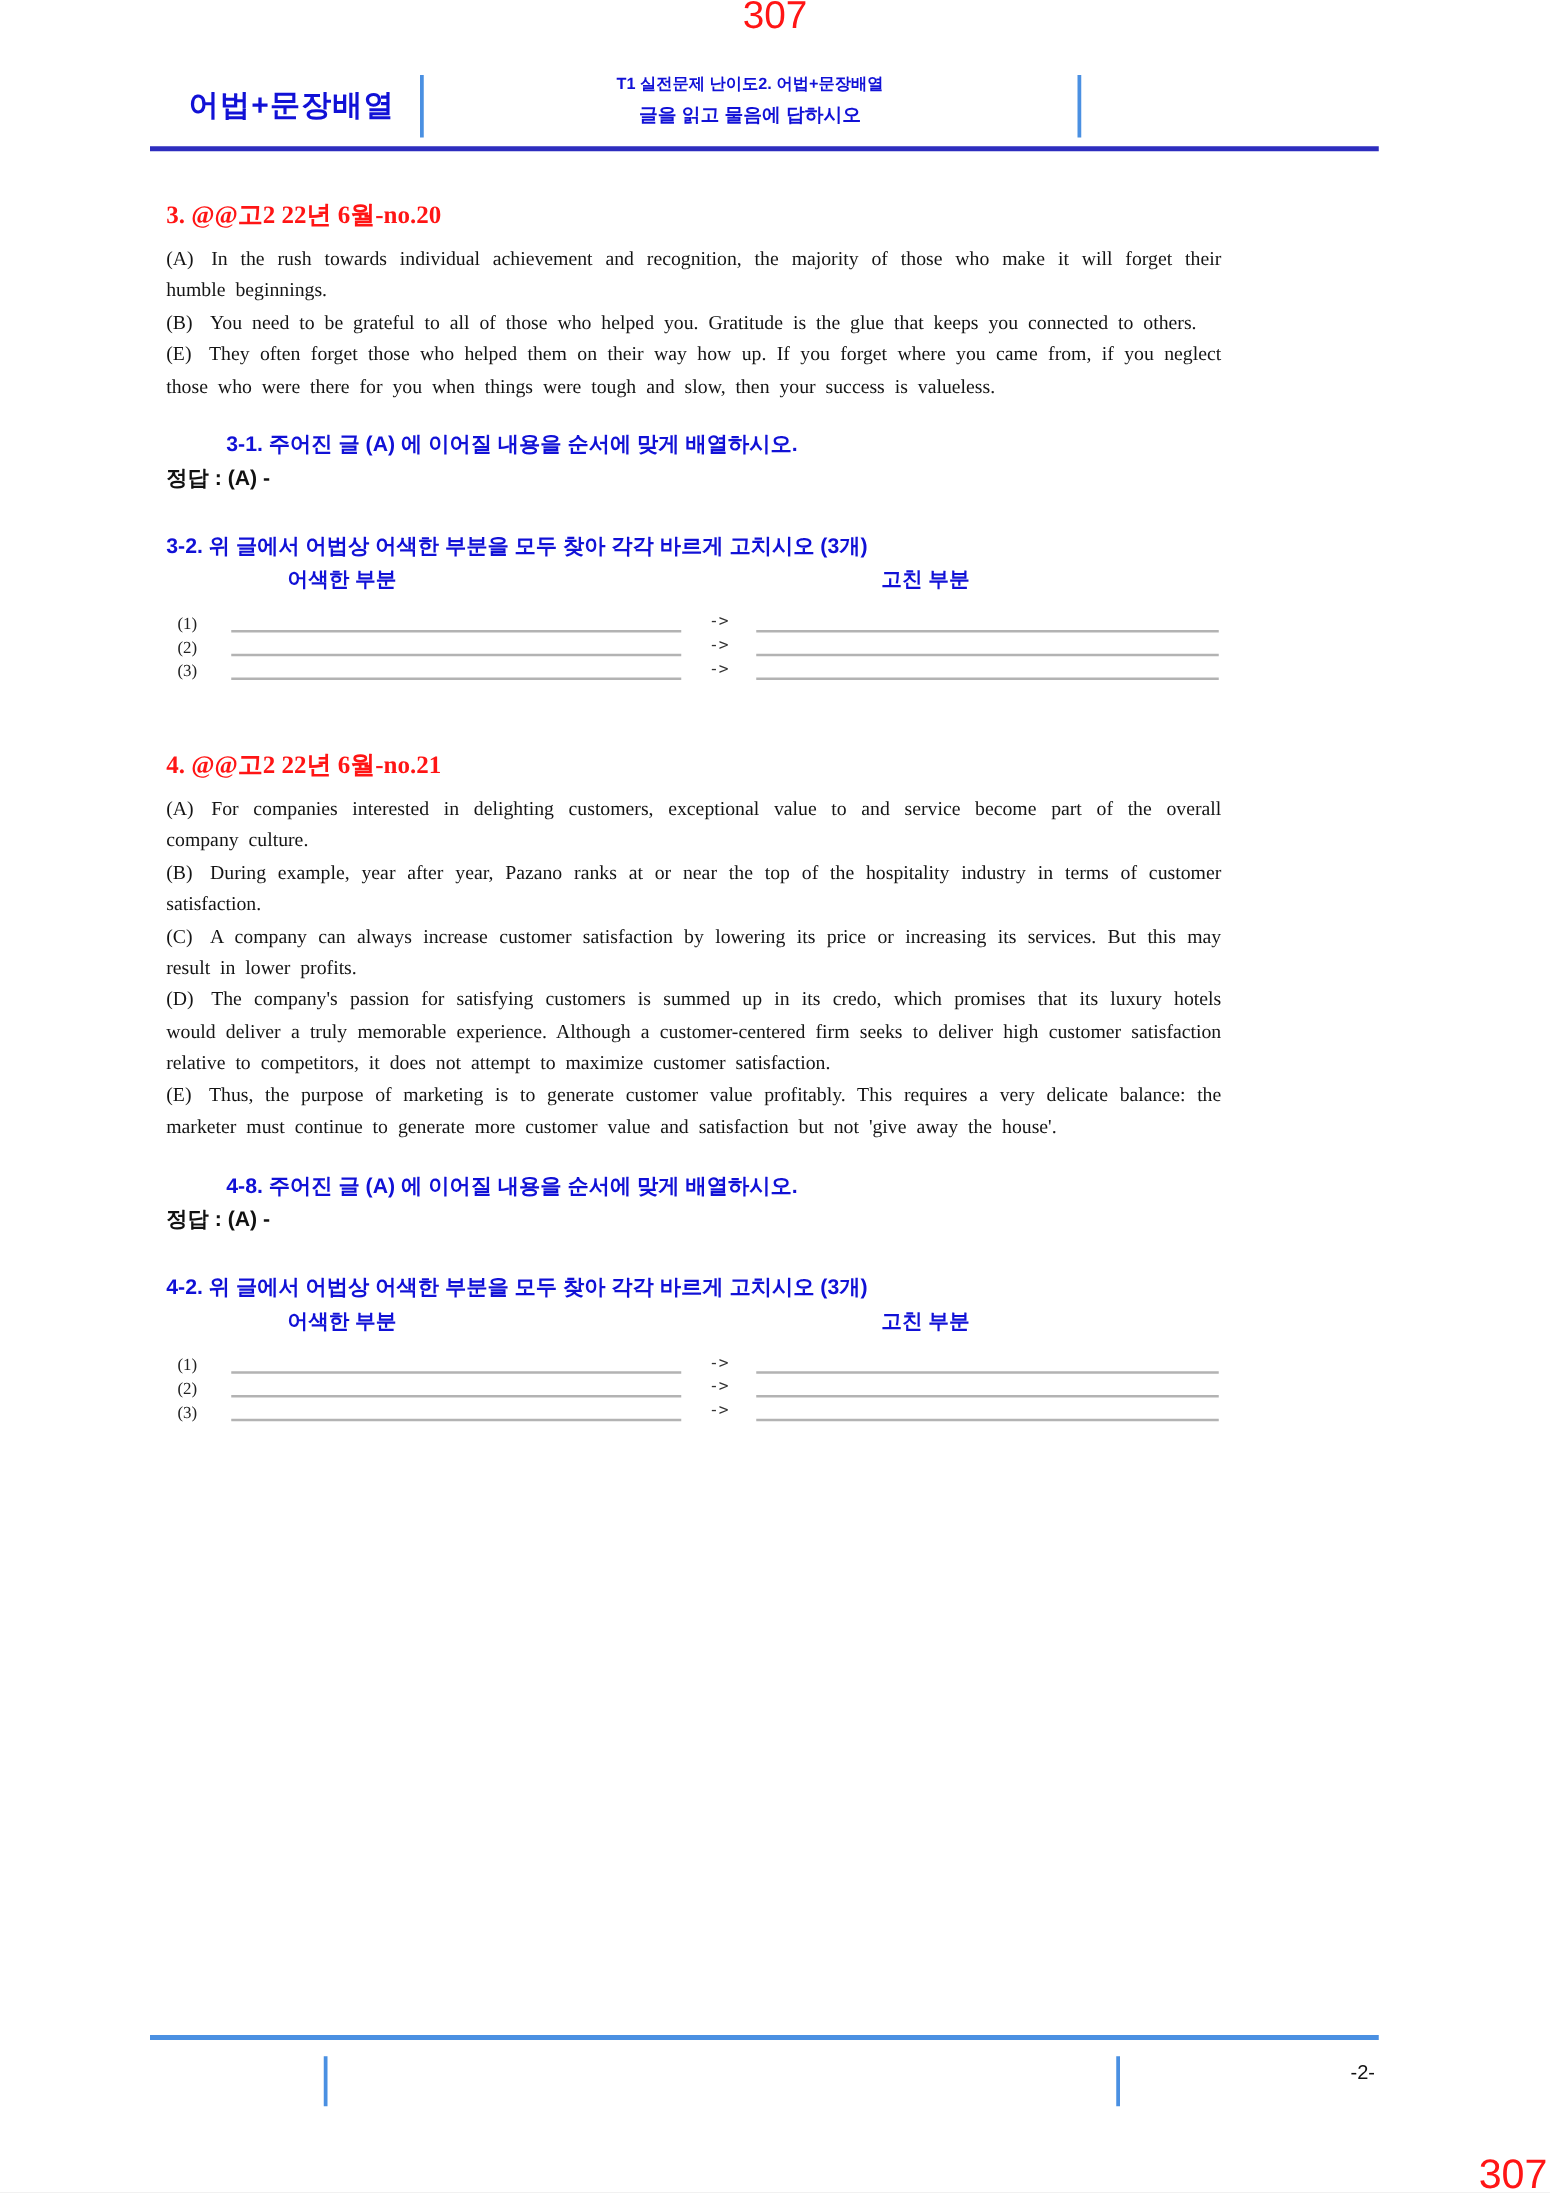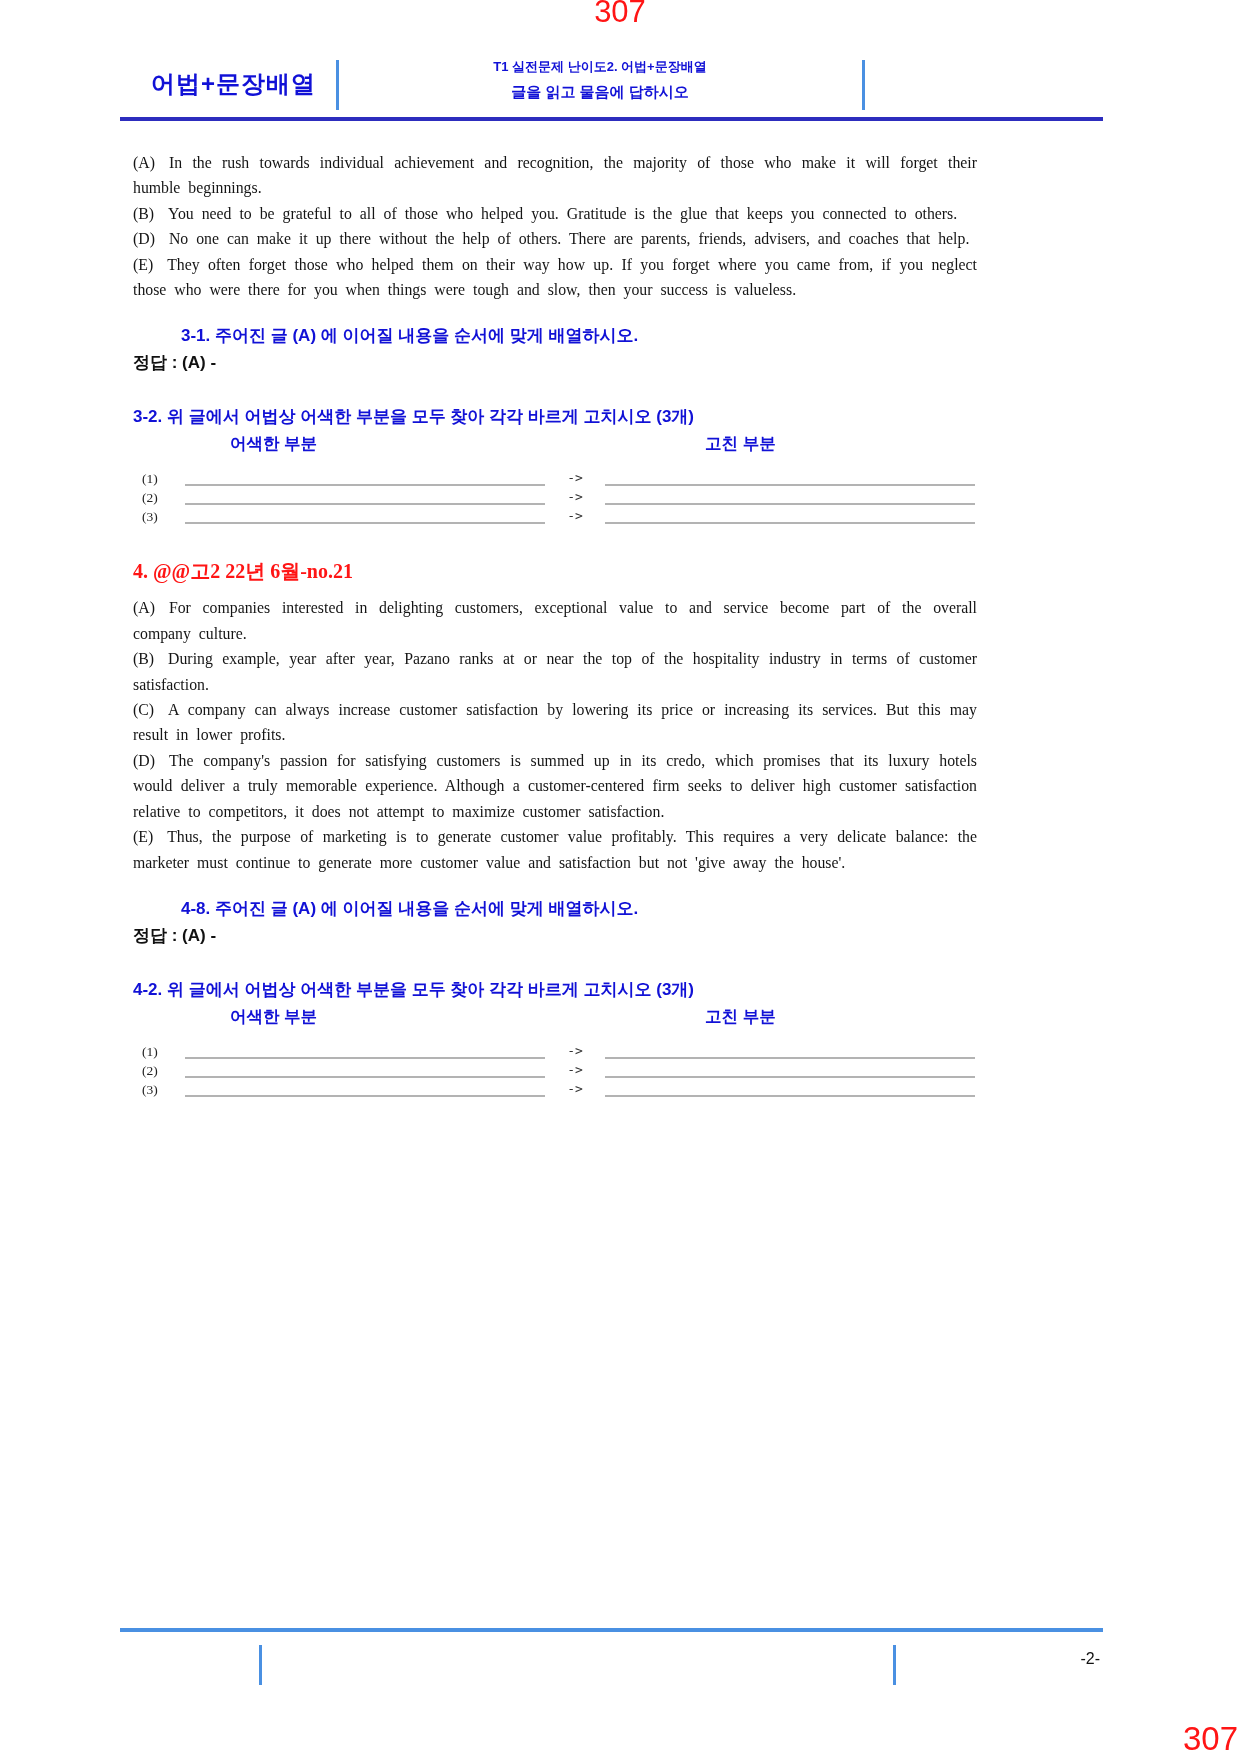--- a/index.html
+++ b/index.html
@@ -35,21 +35,21 @@
   .header-center .l2 { font-size:15px; }
   .header-rule { position:absolute; left:120px; top:117px; width:983px; height:4px; background:#2d2dbe; }
 
   
   .content { position:absolute; left:133px; top:150px; width:844px; }
 
   .sec-title {
     margin:8px 0 10px 0; font-family:"Liberation Serif", serif;
     font-weight:bold; font-size:20px; color:#ff1515;
   }
-  .sec-title.second { margin-top:34px; }
+  .sec-title.second { margin-top:54px; }
 
   .para {
     margin:0; text-align:justify; font-size:15.8px; line-height:25.4px;
     word-spacing:4px; color:#151515;
   }
   .para .plabel { margin-right:14px; }
 
   .q {
     margin:0; font-family:"Liberation Sans", sans-serif; font-weight:bold;
     font-size:17px; color:#1111d6;
@@ -103,24 +103,24 @@
       <div class="l1">T1 실전문제 난이도2. 어법+문장배열</div>
       <div class="l2">글을 읽고 물음에 답하시오</div>
     </div>
     <div class="hv-bar b2"></div>
   </div>
   <div class="header-rule"></div>
 
   <div class="content">
 
     <div>
+      <h2 class="sec-title">3. @@고2 22년 6월-no.20</h2>
 
       <p class="para"><span class="plabel">(A)</span><span>In the rush towards individual achievement and recognition, the majority of those who make it will forget their humble beginnings.</span></p>
       <p class="para"><span class="plabel">(B)</span><span>You need to be grateful to all of those who helped you.  Gratitude is the glue that keeps you connected to others.</span></p>
-      <p class="para"><span class="plabel">(D)</span><span>No one can make it up there without the help of others.  There are parents, friends, advisers, and coaches that help.</span></p>
       <p class="para"><span class="plabel">(E)</span><span>They often forget those who helped them on their way how up.  If you forget where you came from, if you neglect those who were there for you when things were tough and slow, then your success is valueless.</span></p>
 
       <p class="q first">3-1. 주어진 글 (A) 에 이어질 내용을 순서에 맞게 배열하시오.</p>
       <p class="ans">정답 : (A) -</p>
 
       <p class="q second">3-2. 위 글에서 어법상 어색한 부분을 모두 찾아 각각 바르게 고치시오 (3개)</p>
       <div class="cols">
         <span class="col-left">어색한 부분</span>
         <span class="col-right">고친 부분</span>
       </div>

